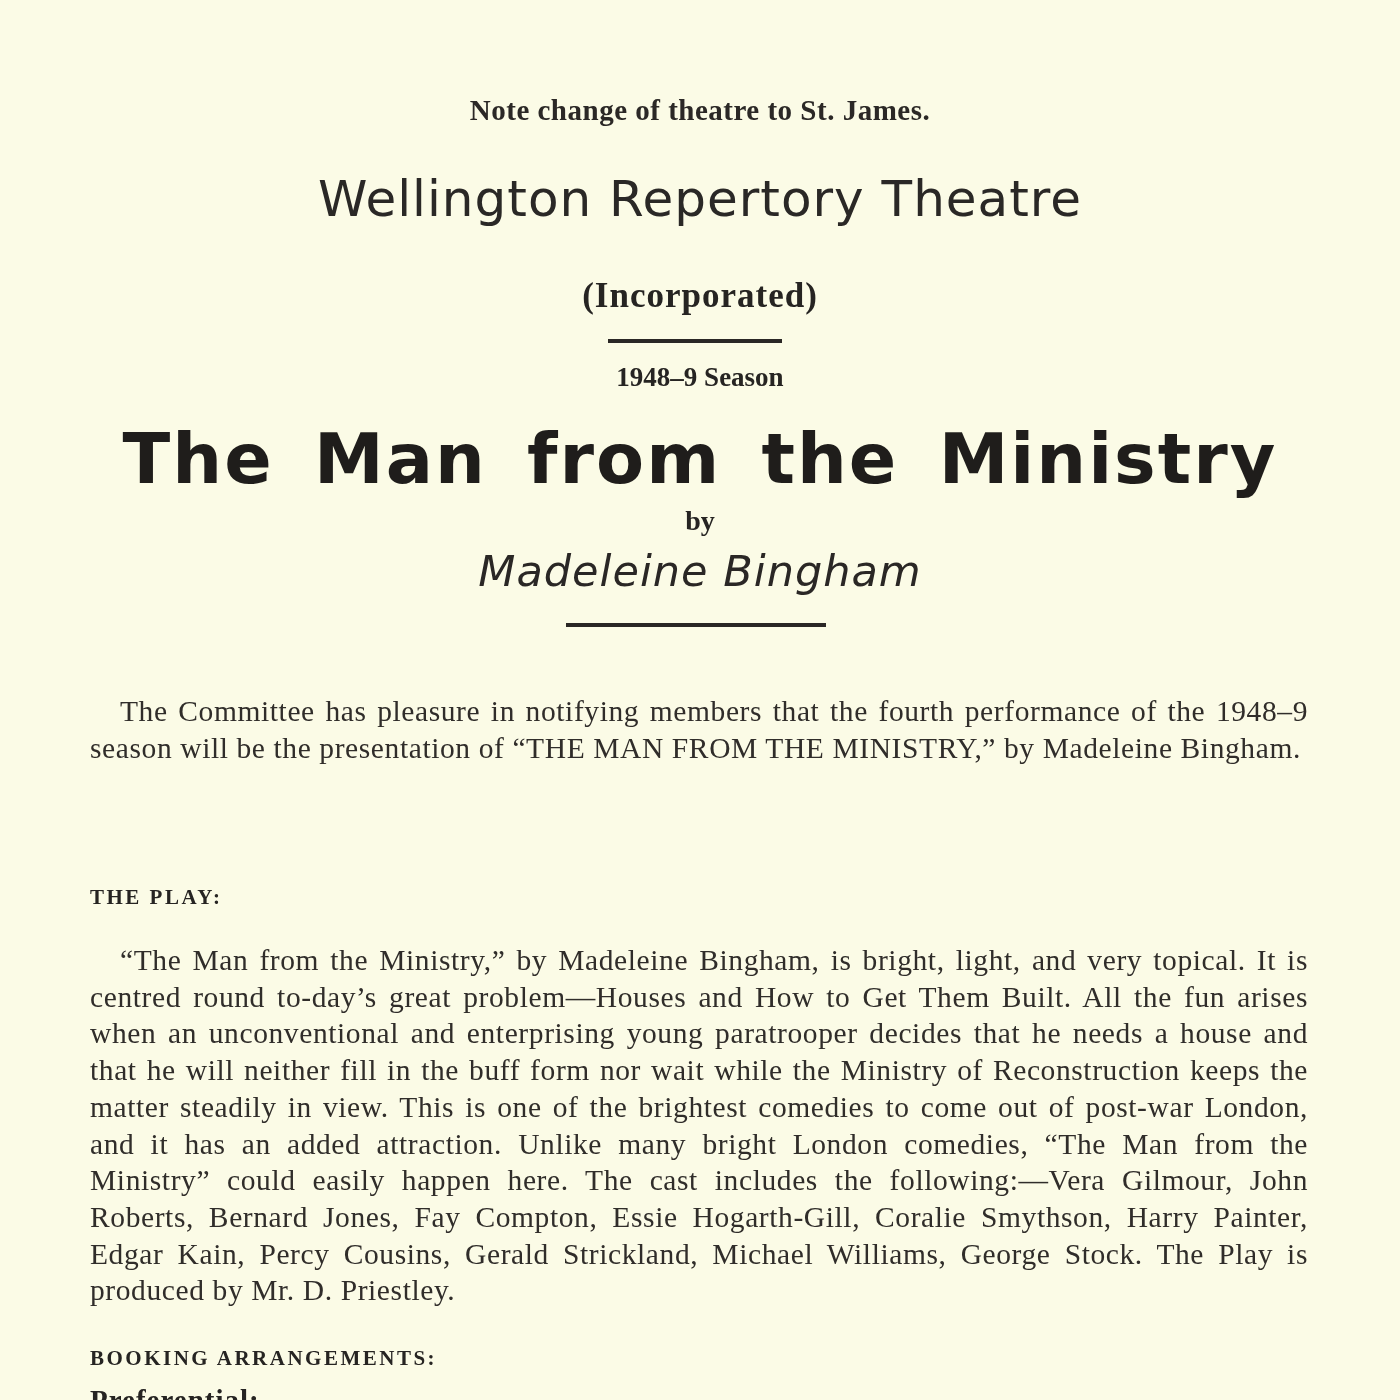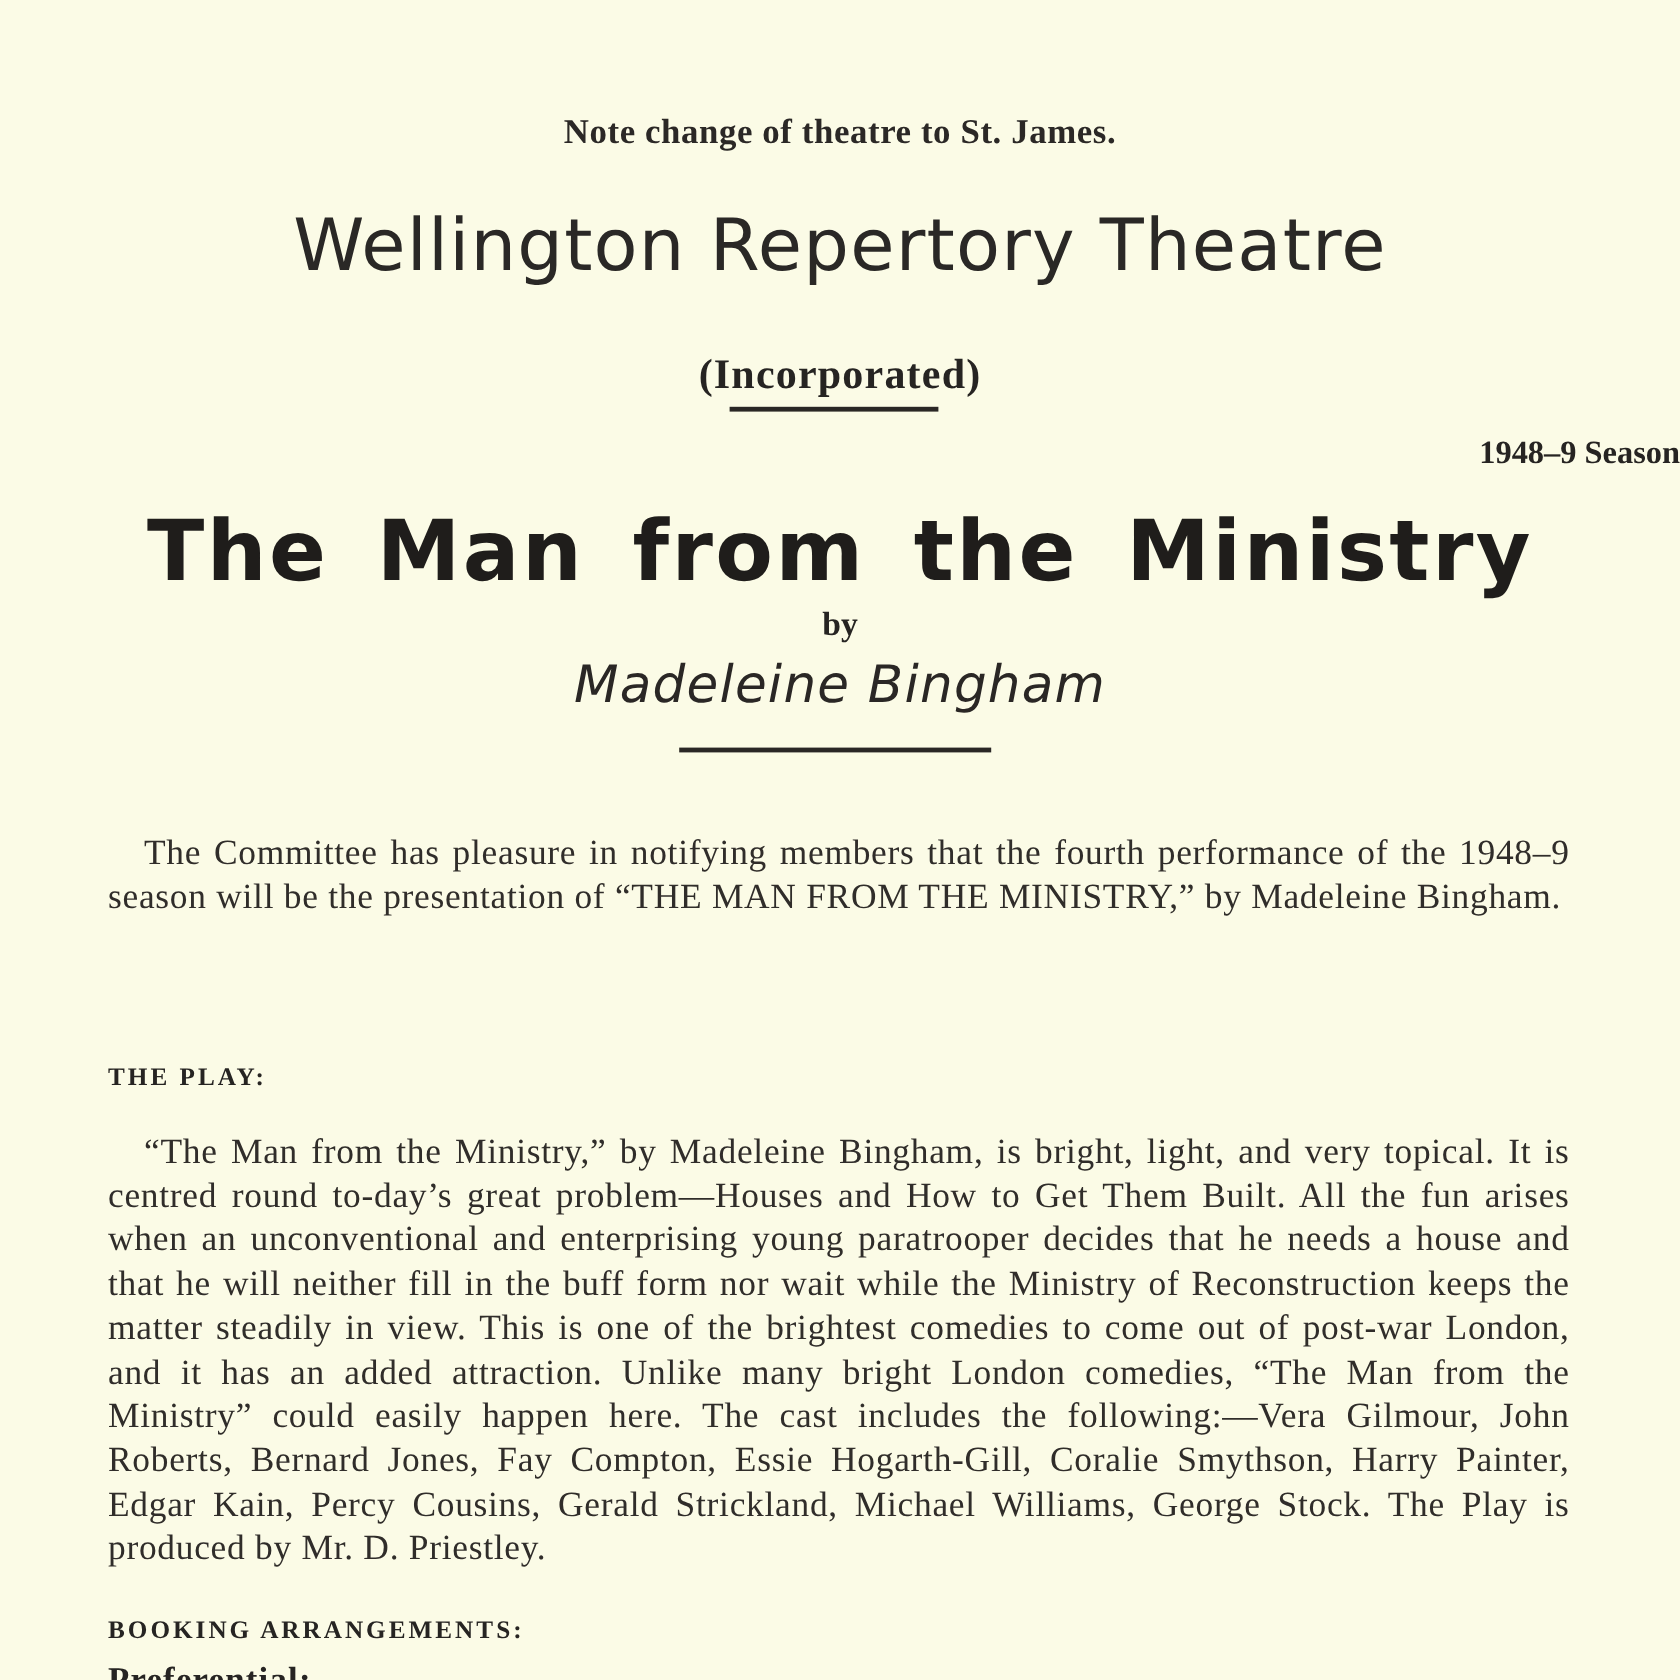--- a/index.html
+++ b/index.html
@@ -8,25 +8,25 @@
     background: #fbfbe6;
     color: #262422;
     position: relative;
   }
   .page { position: absolute; left: 0; top: 0; width: 1400px; height: 1400px; padding-left: 39px; }
   .center { position: absolute; left: 0; width: 1400px; text-align: center; white-space: nowrap; }
   .serif { font-family: "Liberation Serif", "DejaVu Serif", serif; }
   .sans  { font-family: "DejaVu Sans", "Liberation Sans", sans-serif; }
 
   .note { top: 94px; font-size: 29px; font-weight: bold; letter-spacing: 0.5px; color: #2b2826; }
-  .org  { top: 170px; font-size: 60px; letter-spacing: 1px; color: #2a2826; }
-  .inc  { top: 292px; font-size: 35px; font-weight: bold; letter-spacing: 1px; }
+  .org  { top: 170px; font-size: 50px; letter-spacing: 1px; color: #2a2826; }
+  .inc  { top: 276px; font-size: 35px; font-weight: bold; letter-spacing: 1px; }
   .rule { position: absolute; height: 4px; background: #2a2725; }
   .rule1 { left: 608px; width: 174px; top: 339px; }
-  .season { top: 362px; font-size: 27px; font-weight: bold; text-align: right; }
+  .season { top: 362px; font-size: 27px; font-weight: bold; }
   .title { top: 418px; font-size: 70px; font-weight: bold; letter-spacing: 2px; word-spacing: 14px; color: #1f1d1b; }
   .by { top: 505px; font-size: 28px; font-weight: bold; }
   .author { top: 546px; font-size: 43px; font-style: italic; letter-spacing: 1px; color: #2a2725; }
   .rule2 { left: 566px; width: 260px; top: 623px; }
 
   .body { position: absolute; left: 90px; width: 1218px; }
   .para {
     font-family: "Liberation Serif", "DejaVu Serif", serif;
     font-size: 29.5px; line-height: 36.7px; text-align: justify;
     text-align-last: left; margin: 0; color: #302d2a;

